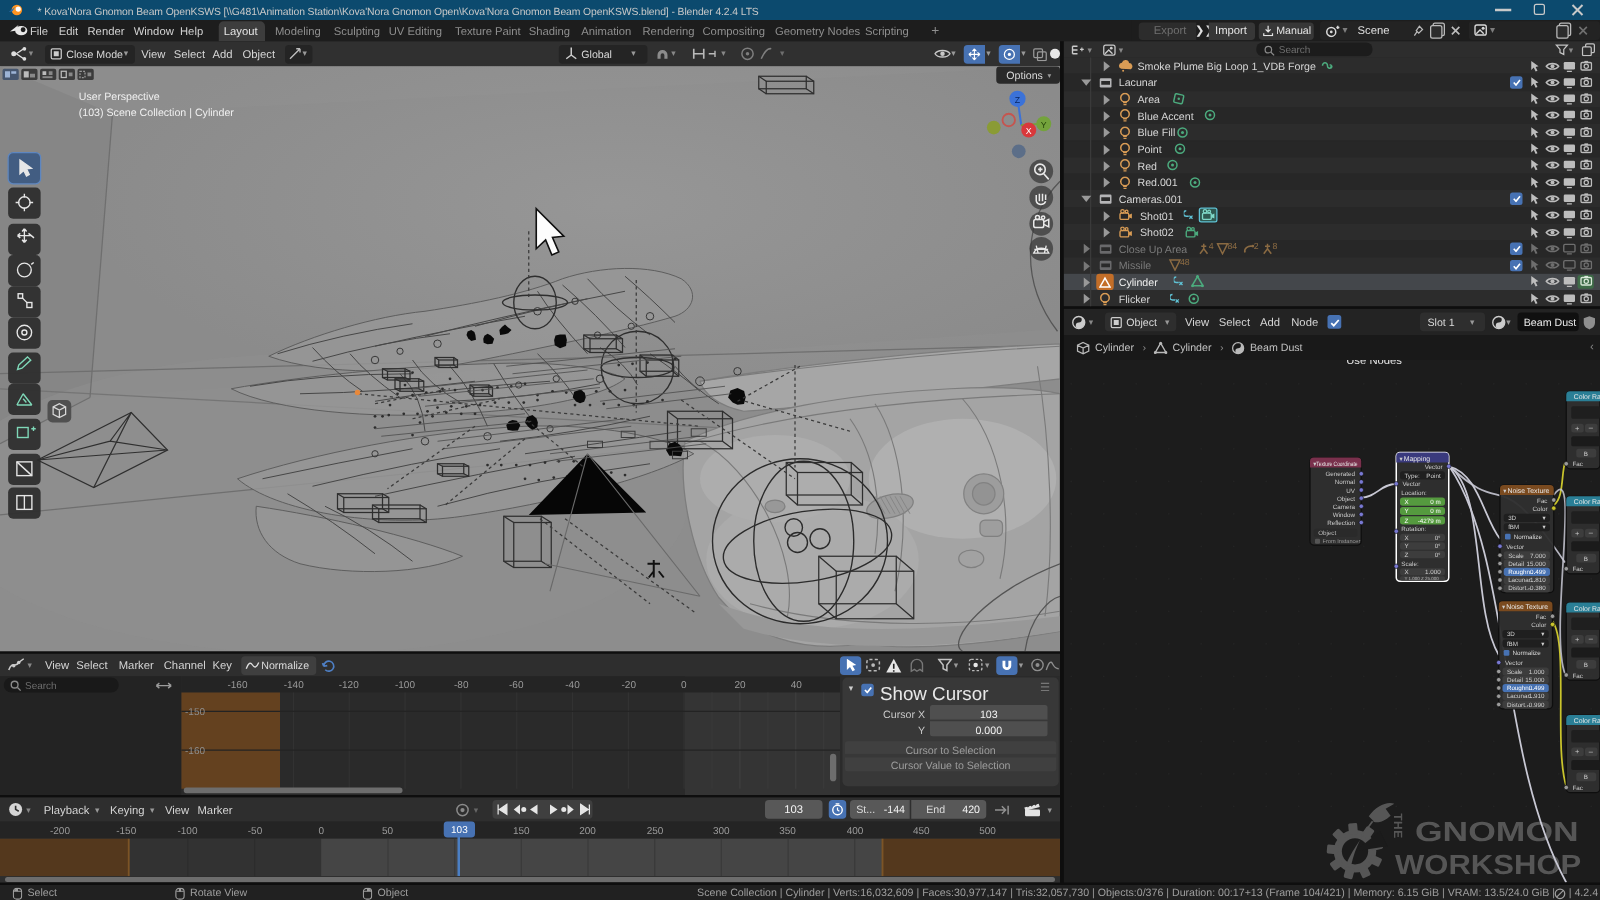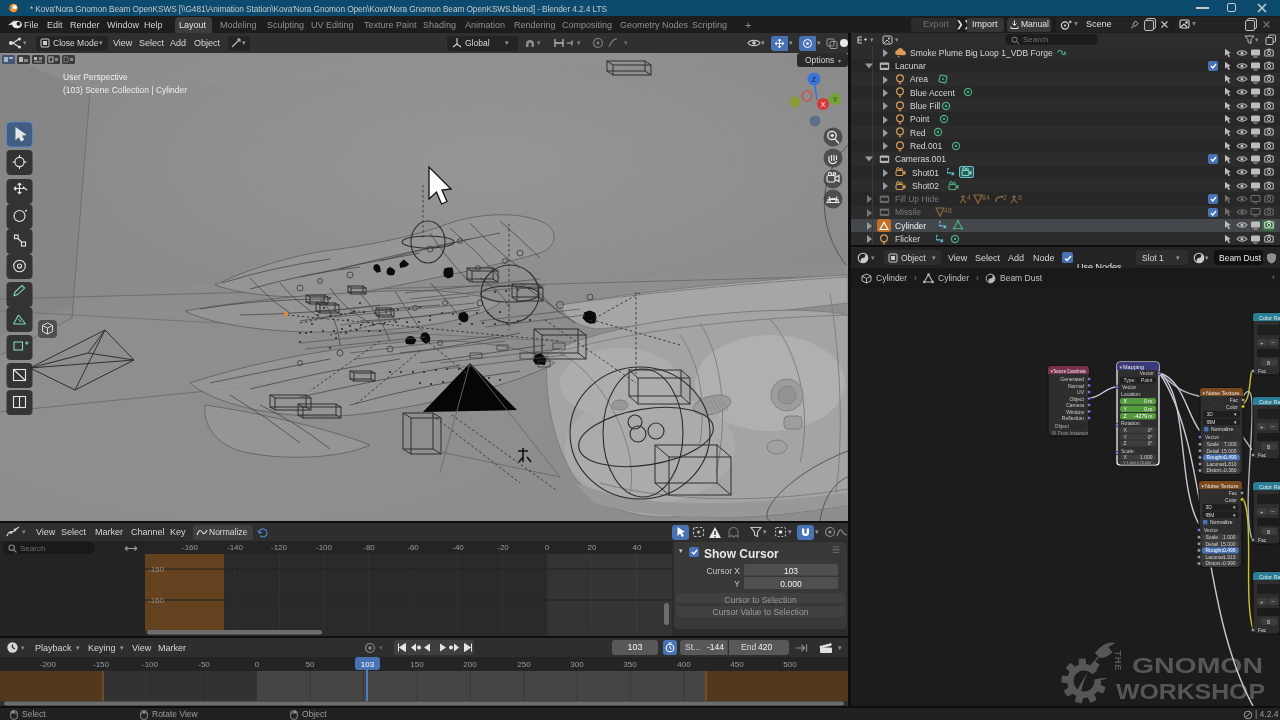--- a/index.html
+++ b/index.html
@@ -709,21 +709,21 @@
         <rect x="2" y="89" width="175" height="4.5" rx="2.2" fill="#6d6d6d"></rect>
         <rect x="519" y="62" width="5" height="22" rx="2.5" fill="#6d6d6d"></rect>
       </svg>
       <div class="abs" style="left:672px;top:18px;width:176px;height:95px;background:#2b2b2b;">
         <div class="abs" style="left:2px;top:1px;width:173px;height:87px;background:#383838;border-radius:4px;"></div>
         <div class="abs txt" style="left:7px;top:6px;color:#ccc;font-size:7px;">▾</div>
         <div class="abs" style="left:17px;top:6px;width:10px;height:10px;background:#4772b3;border-radius:2px;"></div>
         <svg class="abs" style="left:18.5px;top:8px;" width="7" height="6" viewBox="0 0 7 6">
           <path d="M1 3 L2.8 5 L6 1" stroke="#fff" stroke-width="1.4" fill="none"></path>
         </svg>
-        <div class="abs txt" style="left:32px;top:6px;color:#e8e8e8;font-size:12px;font-weight:bold;">Show Cursor</div>
+        <div class="abs txt" style="left:32px;top:6px;color:#e8e8e8;font-size:15px;font-weight:normal;">Show Cursor</div>
         <div class="abs txt" style="left:160px;top:4px;color:#777;font-size:9px;">☰</div>
         <div class="abs txt" style="left:28px;top:24.5px;width:40px;color:#c8c8c8;font-size:8.5px;text-align:right;">Cursor X</div>
         <div class="abs" style="left:72px;top:23px;width:94px;height:12px;background:#4f4f4f;border-radius:2px 2px 0 0;border-bottom:1px solid #444;"></div>
         <div class="abs txt" style="left:72px;top:24.5px;width:94px;color:#f2f2f2;font-size:8.5px;text-align:center;">103</div>
         <div class="abs txt" style="left:28px;top:37.5px;width:40px;color:#c8c8c8;font-size:8.5px;text-align:right;">Y</div>
         <div class="abs" style="left:72px;top:36px;width:94px;height:12px;background:#4f4f4f;border-radius:0 0 2px 2px;"></div>
         <div class="abs txt" style="left:72px;top:37.5px;width:94px;color:#f2f2f2;font-size:8.5px;text-align:center;">0.000</div>
         <div class="abs" style="left:4px;top:52px;width:169px;height:11px;background:#404040;border-radius:2px 2px 0 0;border-bottom:1px solid #383838;"></div>
         <div class="abs txt" style="left:4px;top:53.5px;width:169px;color:#9c9c9c;font-size:8.5px;text-align:center;">Cursor to Selection</div>
         <div class="abs" style="left:4px;top:64.5px;width:169px;height:11px;background:#404040;border-radius:0 0 2px 2px;"></div>
@@ -765,21 +765,21 @@
         <div class="abs" style="left:663px;top:1.5px;width:14px;height:15.5px;background:#4772b3;border-radius:3px;"></div>
         <svg class="abs" style="left:665px;top:4px;" width="10" height="11" viewBox="0 0 10 11">
           <circle cx="5" cy="6" r="3.8" fill="none" stroke="#fff" stroke-width="1.1"></circle>
           <path d="M5 4 L5 6 L6.5 7 M3.5 1 l3 0" stroke="#fff" stroke-width="1" fill="none"></path>
         </svg>
         <div class="abs" style="left:680px;top:1.5px;width:48px;height:15.5px;background:#585858;border-radius:3px 0 0 3px;border-right:1px solid #4a4a4a;"></div>
         <div class="abs txt" style="left:685px;top:4px;color:#dcdcdc;font-size:8.5px;">St...</div>
         <div class="abs txt" style="left:698px;top:4px;width:26px;color:#f5f5f5;font-size:8.5px;text-align:right;">-144</div>
         <div class="abs" style="left:729px;top:1.5px;width:60px;height:15.5px;background:#585858;border-radius:0 3px 3px 0;"></div>
         <div class="abs txt" style="left:741px;top:4px;color:#dcdcdc;font-size:8.5px;">End</div>
-        <div class="abs txt" style="left:758px;top:4px;width:26px;color:#f5f5f5;font-size:8.5px;">420</div>
+        <div class="abs txt" style="left:758px;top:4px;width:26px;color:#f5f5f5;font-size:8.5px;text-align:right;">420</div>
         <svg class="abs" style="left:795px;top:5px;" width="14" height="10" viewBox="0 0 14 10">
           <path d="M1 5 L9 5 M6.5 2 L9.5 5 L6.5 8 M11.5 1.5 L11.5 8.5" stroke="#909090" stroke-width="1.2" fill="none"></path>
         </svg>
         <svg class="abs" style="left:818px;top:3px;" width="17" height="13" viewBox="0 0 17 13">
           <path d="M1.5 5 L13 2 L13.8 4.5 L2.3 7.5 Z" fill="#e2e2e2"></path>
           <rect x="2" y="6.5" width="12" height="5.5" rx="1" fill="#e2e2e2"></rect>
           <path d="M4 4.7 l1.5 -1.9 M7 4 l1.5 -1.9 M10 3.2 l1.5 -1.9" stroke="#2e2e2e" stroke-width="1"></path>
         </svg>
         <div class="abs txt" style="left:838px;top:6px;color:#999;font-size:7px;">▾</div>
       </div>
@@ -1191,21 +1191,21 @@
         <rect x="3.5" y="0.7" width="3" height="1.4" fill="#bdbdbd"></rect>
       </svg>
       <svg class="abs" style="left:13px;top:161.3px;" width="10" height="10" viewBox="0 0 10 10">
         <path d="M3 1 L8 5 L3 9 Z" fill="#777"></path>
       </svg>
       <svg class="abs" style="left:28px;top:160.8px;" width="11" height="10" viewBox="0 0 11 10">
         <rect x="0.8" y="1.5" width="9.4" height="7.5" rx="1" fill="#69696b"></rect>
         <rect x="2" y="3.8" width="7" height="3" fill="#2a2a2a"></rect>
         <circle cx="5.5" cy="2.8" r="0.01" fill="#2a2a2a"></circle>
       </svg>
-      <div class="abs txt" style="left:44px;top:161.1px;color:#7a7a7a;font-size:8.5px;">Fill Up Hide</div>
+      <div class="abs txt" style="left:44px;top:161.1px;color:#7a7a7a;font-size:8.5px;">Close Up Area</div>
       <svg class="abs" style="left:107px;top:160.8px;" width="10" height="10" viewBox="0 0 10 10">
         <path d="M5 1 L5 5 M5 5 L2 9 M5 5 L8 9 M3 3 l4 0" stroke="#8a6a42" stroke-width="1.2" fill="none"></path>
       </svg>
       <div class="abs txt" style="left:116px;top:161.1px;color:#8a6a42;font-size:7px;">4</div>
       <svg class="abs" style="left:122px;top:160.8px;" width="10" height="10" viewBox="0 0 10 10">
         <path d="M1 1 L9 1 L5 9 Z" fill="none" stroke="#8a6a42" stroke-width="1.2"></path>
       </svg>
       <div class="abs txt" style="left:131px;top:161.1px;color:#8a6a42;font-size:7px;">84</div>
       <svg class="abs" style="left:143px;top:160.8px;" width="10" height="10" viewBox="0 0 10 10">
         <path d="M2 8 a5 4 0 0 1 6 -5" fill="none" stroke="#8a6a42" stroke-width="1.3"></path>
@@ -1850,21 +1850,21 @@
         <div class="abs txt" style="left:50px;top:5.5px;color:#dadada;font-size:8.5px;">Object</div>
         <div class="abs txt" style="left:81px;top:7px;color:#999;font-size:7px;">▾</div>
         <div class="abs txt" style="left:97px;top:5.5px;color:#d5d5d5;">View</div>
         <div class="abs txt" style="left:124px;top:5.5px;color:#d5d5d5;">Select</div>
         <div class="abs txt" style="left:157px;top:5.5px;color:#d5d5d5;">Add</div>
         <div class="abs txt" style="left:182px;top:5.5px;color:#d5d5d5;">Node</div>
         <div class="abs" style="left:211px;top:5px;width:10.5px;height:10.5px;background:#4772b3;border-radius:2px;"></div>
         <svg class="abs" style="left:212.5px;top:7.5px;" width="8" height="7" viewBox="0 0 8 7">
           <path d="M1 3.5 L3 5.5 L7 1" stroke="#fff" stroke-width="1.4" fill="none"></path>
         </svg>
-        <div class="abs txt" style="left:226px;top:0;color:#e8e8e8;margin-top:15px;">Use Nodes</div>
+        <div class="abs txt" style="left:226px;top:21px;color:#e8e8e8;margin-top:15px;">Use Nodes</div>
         <div class="abs" style="left:285px;top:3px;width:52px;height:15px;background:#2e2e2e;border-radius:3px;"></div>
         <div class="abs txt" style="left:291px;top:5.5px;color:#dadada;font-size:8.5px;">Slot 1</div>
         <div class="abs txt" style="left:325px;top:7px;color:#999;font-size:7px;">▾</div>
         <svg class="abs" style="left:342px;top:5px;" width="12" height="12" viewBox="0 0 12 12">
           <circle cx="6" cy="6" r="4.8" fill="none" stroke="#ccc" stroke-width="1.1"></circle>
           <path d="M6 1.2 A4.8 4.8 0 0 1 6 10.8 A2.4 2.4 0 0 1 6 6 A2.4 2.4 0 0 0 6 1.2" fill="#ccc"></path>
         </svg>
         <div class="abs txt" style="left:354px;top:7px;color:#999;font-size:7px;">▾</div>
         <div class="abs" style="left:363px;top:3px;width:49px;height:15px;background:#101010;border-radius:3px;"></div>
         <div class="abs txt" style="left:368px;top:5.5px;color:#ececec;font-size:8.5px;">Beam Dust</div>
@@ -1907,20 +1907,21 @@
         <path d="M1 3 L7 3 M4 1 L4 3" stroke="#9e9e9e" stroke-width="0.8"></path>
         <rect x="3.2" y="1" width="1.6" height="2.2" fill="#9e9e9e"></rect>
       </svg>
       <div class="abs txt" style="left:152px;top:1px;color:#9e9e9e;font-size:8.5px;">Rotate View</div>
       <svg class="abs" style="left:290px;top:1.5px;" width="8" height="10" viewBox="0 0 8 10">
         <rect x="0.7" y="0.7" width="6.6" height="8.6" rx="2.6" fill="none" stroke="#9e9e9e" stroke-width="0.9"></rect>
         <path d="M1 3 L7 3 M4 1 L4 3" stroke="#9e9e9e" stroke-width="0.8"></path>
         <path d="M6.8 2.8 a2.8 2.8 0 0 0 -2.8 -2 l0 2 Z" fill="#9e9e9e"></path>
       </svg>
       <div class="abs txt" style="left:302px;top:1px;color:#9e9e9e;font-size:8.5px;">Object</div>
+      <div class="abs txt" style="right:36px;top:1px;color:#9e9e9e;font-size:8.5px;">Scene Collection | Cylinder | Verts:16,032,609 | Faces:30,977,147 | Tris:32,057,730 | Objects:0/376 | Duration: 00:17+13 (Frame 104/421) | Memory: 6.15 GiB | VRAM: 13.5/24.0 GiB |</div>
       <svg class="abs" style="left:1243px;top:1.5px;" width="10" height="10" viewBox="0 0 10 10">
         <circle cx="5" cy="5" r="3.8" fill="none" stroke="#9e9e9e" stroke-width="1"></circle>
         <path d="M2.3 7.7 L7.7 2.3" stroke="#9e9e9e" stroke-width="1"></path>
       </svg>
       <div class="abs txt" style="left:1255px;top:1px;color:#9e9e9e;font-size:8.5px;">| 4.2.4</div>
     </div>
 
 </div>
 
 </body></html>

